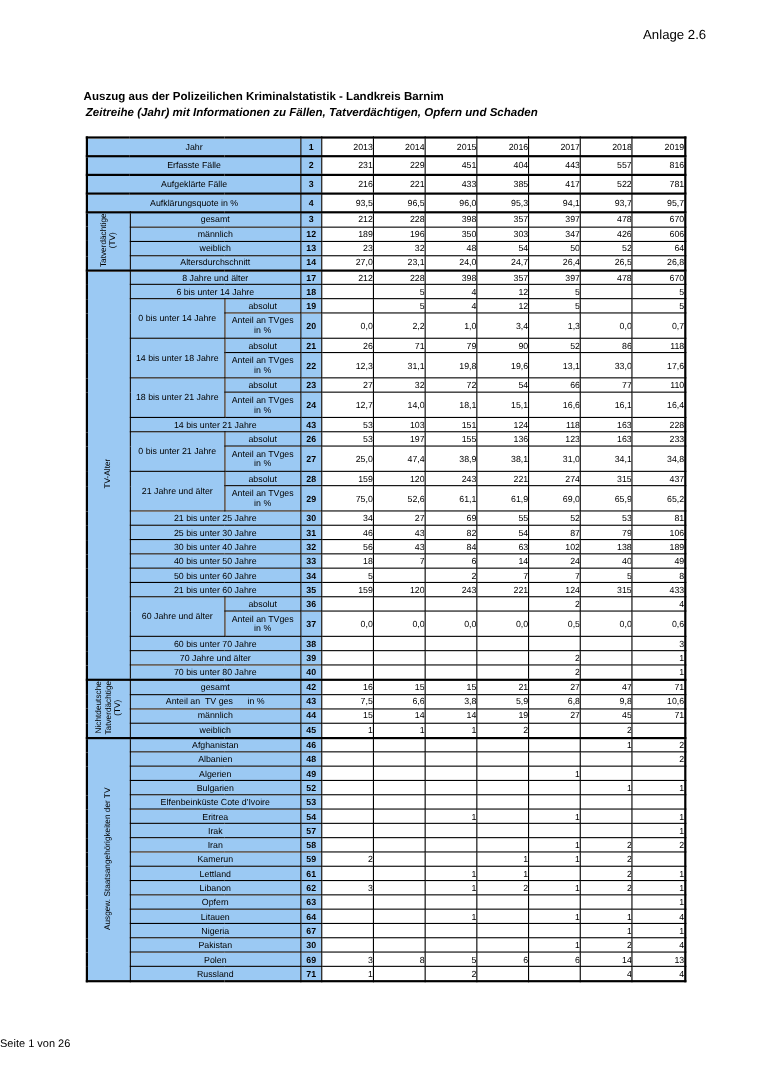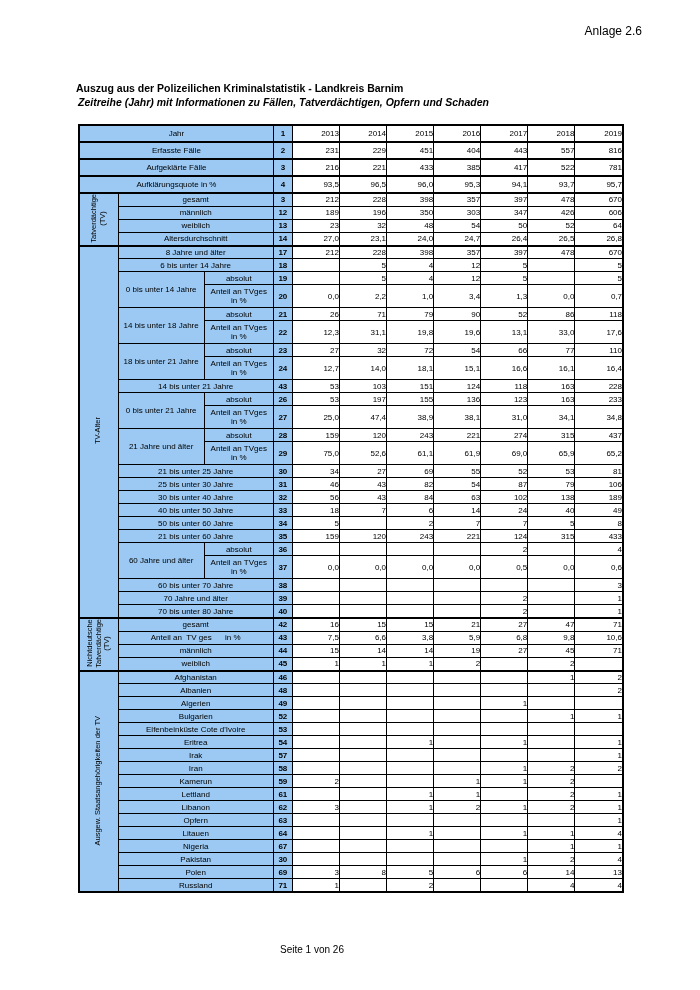--- a/index.html
+++ b/index.html
@@ -58,21 +58,21 @@
     display: inline-block;
     writing-mode: vertical-rl;
     transform: rotate(180deg);
     font-size: 7.5px;
     line-height: 1.15;
     white-space: pre-line;
     max-height: 100%;
   }
   .footer {
     position: absolute; top: 944px; left: 0;
-    width: 624px; text-align: center;
+    width: 624px; 
     font-size: 10px;
   }
 </style>
 </head>
 <body>
 
 <div class="anlage">Anlage 2.6</div>
 <div class="doc-title">Auszug aus der Polizeilichen Kriminalstatistik - Landkreis Barnim</div>
 <div class="doc-subtitle">Zeitreihe (Jahr) mit Informationen zu Fällen, Tatverdächtigen, Opfern und Schaden</div>
 

